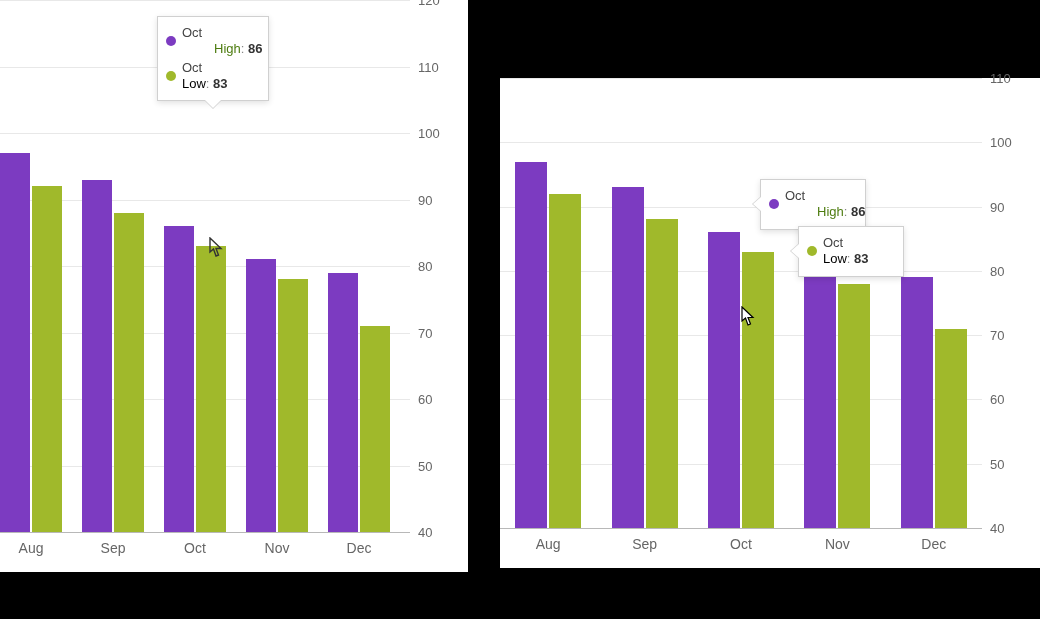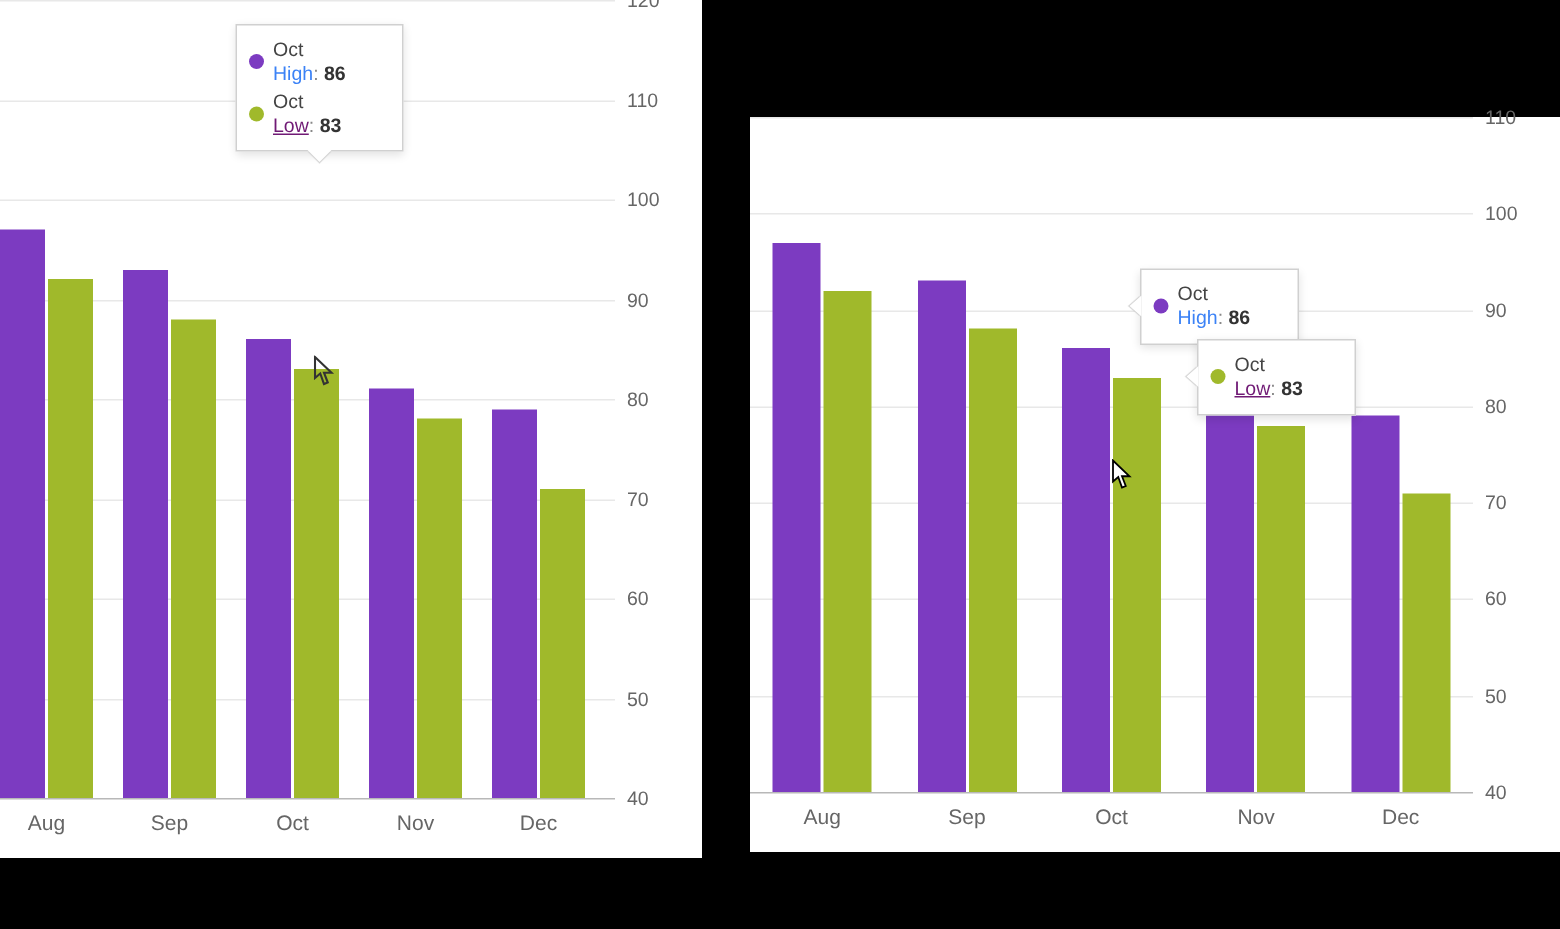--- a/index.html
+++ b/index.html
@@ -24,22 +24,22 @@
   .xlabel{position:absolute;top:8px;font-size:14px;color:#666;transform:translateX(-50%);}
 
   .tooltip{position:absolute;background:#fff;border:1px solid #d0d0d0;box-shadow:0 2px 6px rgba(0,0,0,0.12);
            padding:6px 10px 6px 8px;font-size:13px;line-height:1.25;pointer-events:none;}
   .tt-row{display:flex;align-items:center;gap:6px;margin:2px 0;}
   .tt-dot{width:10px;height:10px;border-radius:50%;flex:0 0 auto;}
   .tt-dot-high{background:#7c3bc1;}
   .tt-dot-low {background:#a0b92b;}
   .tt-text{white-space:nowrap;}
   .tt-text .cat{color:#444;}
-  .tt-text .lbl-high{color:#3b82f6;}
-  .tt-text .lbl-low {color:#701a75;text-decoration:underline;}
+  .tt-text .lbl-high{color:#4d7c0f;margin-left:32px;}
+  .tt-text .lbl-low {color:#000000;}
   .tt-text .val{font-weight:700;color:#333;}
   .tt-sep{color:#888;}
 
   .pointer-down{position:absolute;bottom:-8px;left:50%;margin-left:-8px;width:0;height:0;
                 border-left:8px solid transparent;border-right:8px solid transparent;border-top:8px solid #fff;
                 filter:drop-shadow(0 1px 0 #d0d0d0);}
   .pointer-left{position:absolute;left:-8px;top:50%;margin-top:-7px;width:0;height:0;
                 border-top:7px solid transparent;border-bottom:7px solid transparent;border-right:8px solid #fff;
                 filter:drop-shadow(-1px 0 0 #d0d0d0);}
 

